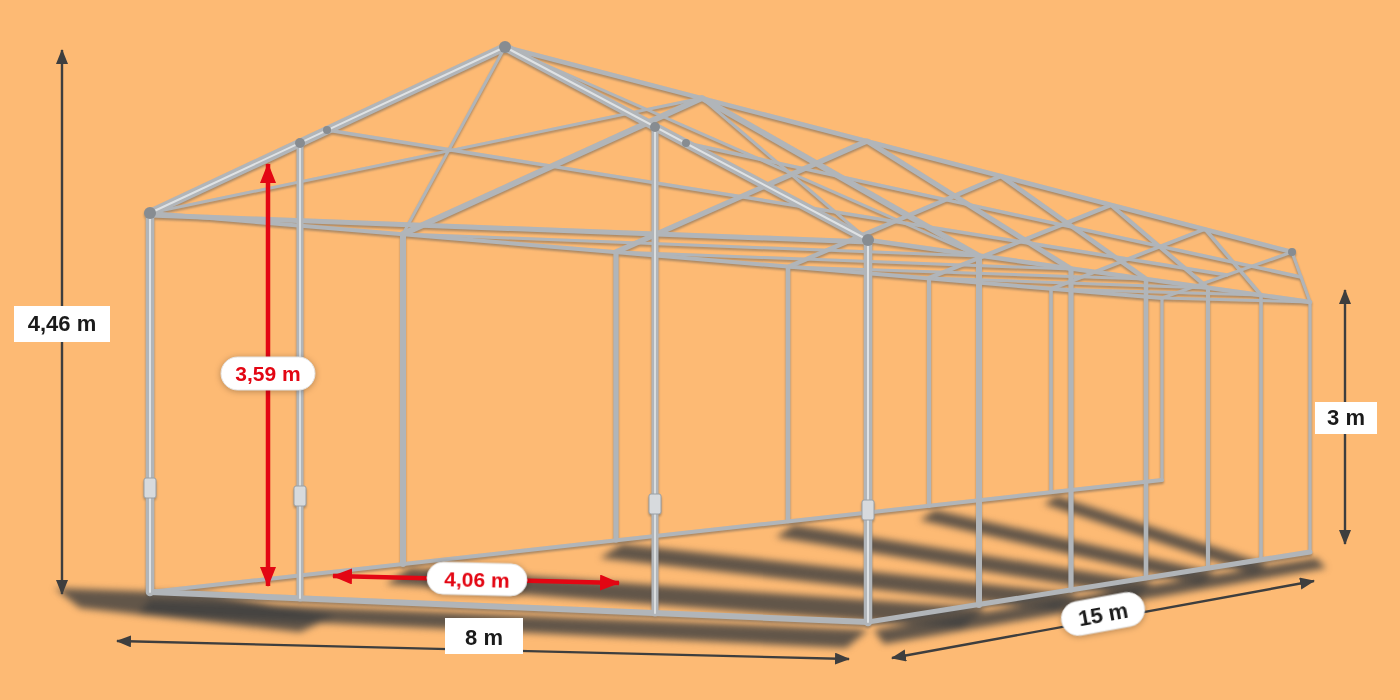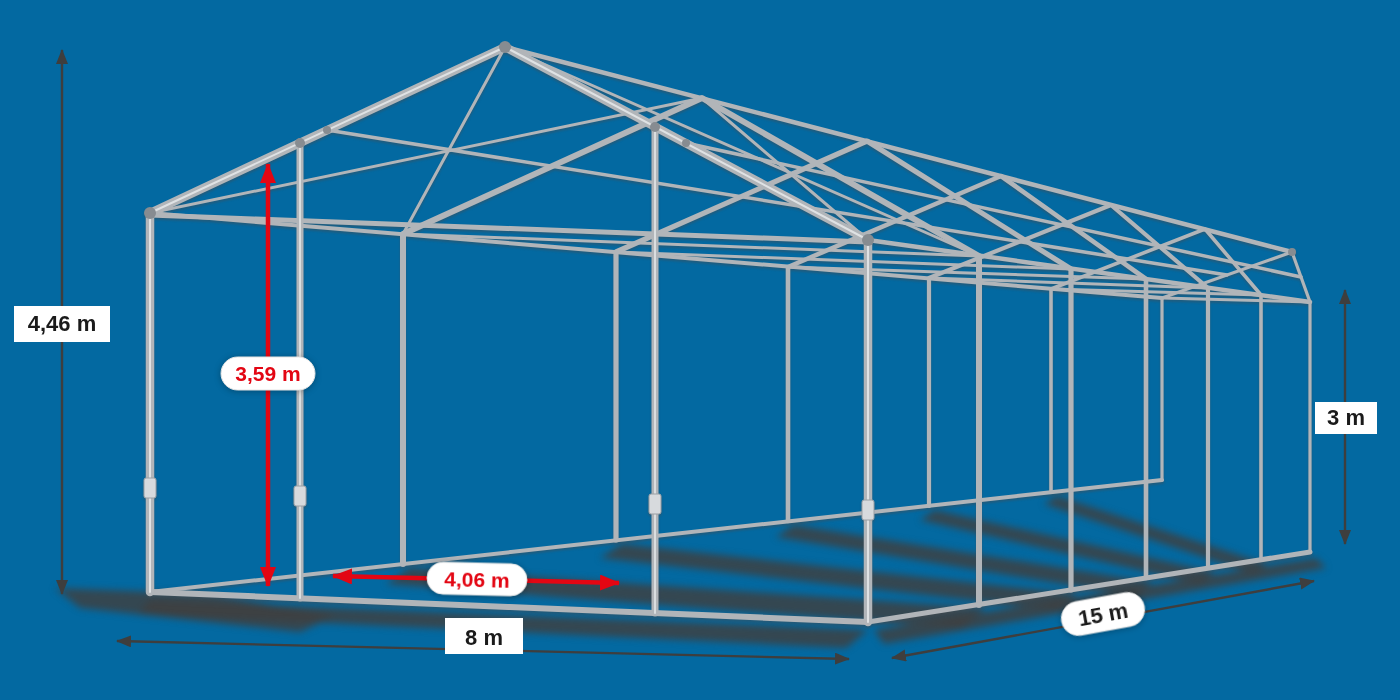--- a/index.html
+++ b/index.html
@@ -4,21 +4,21 @@
 <style>
   html, body {
     margin: 0;
     padding: 0;
     background: #ffffff;
     width: 1400px;
     height: 700px;
     overflow: hidden;
     font-family: "Liberation Sans", sans-serif;
   }
-  .stage { position: relative; width: 1400px; height: 700px; background: #0369a1; }
+  .stage { position: relative; width: 1400px; height: 700px; background: #fdba74; }
   svg { display: block; }
 
   .shadows { filter: blur(3.5px); }
   .shadow-poly { fill: #3f3f3f; opacity: 0.82; }
 
   .frame { filter: drop-shadow(0 2px 1px rgba(70,75,80,0.45)); }
   .tube  { stroke: #b1b5b9; stroke-linecap: round; stroke-linejoin: round; fill: none; }
   .hl    { stroke: #dfe2e4; stroke-linecap: round; stroke-linejoin: round; fill: none; }
   .joint { fill: #878c91; }
   .sleeve { fill: #d7dadd; stroke: #9aa0a5; stroke-width: 1; }

